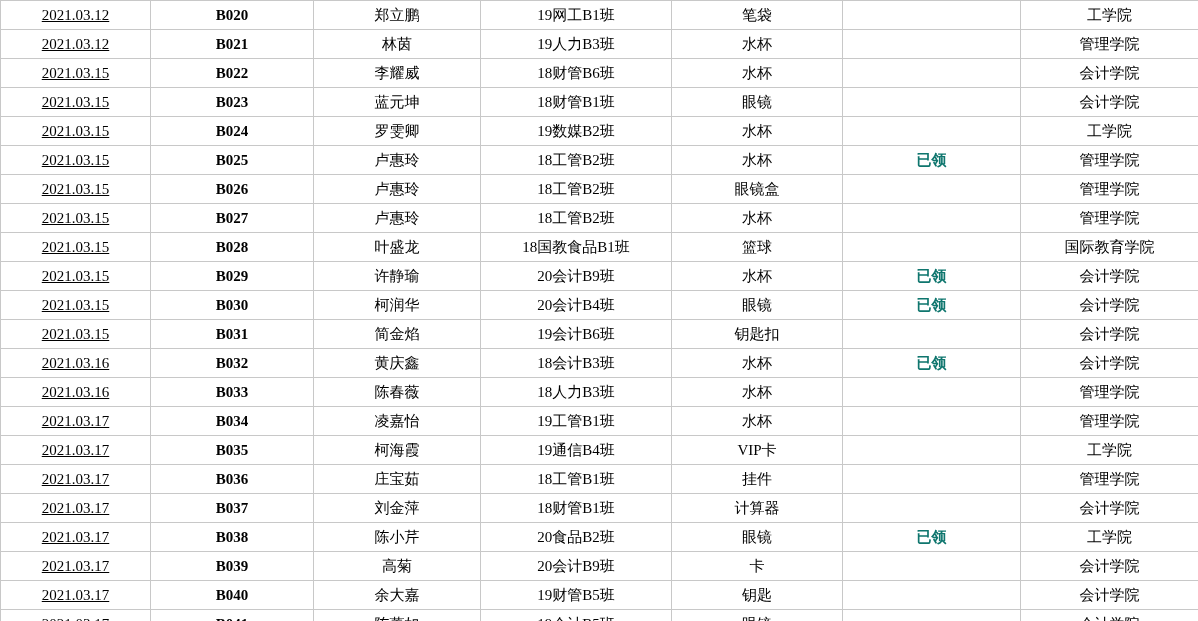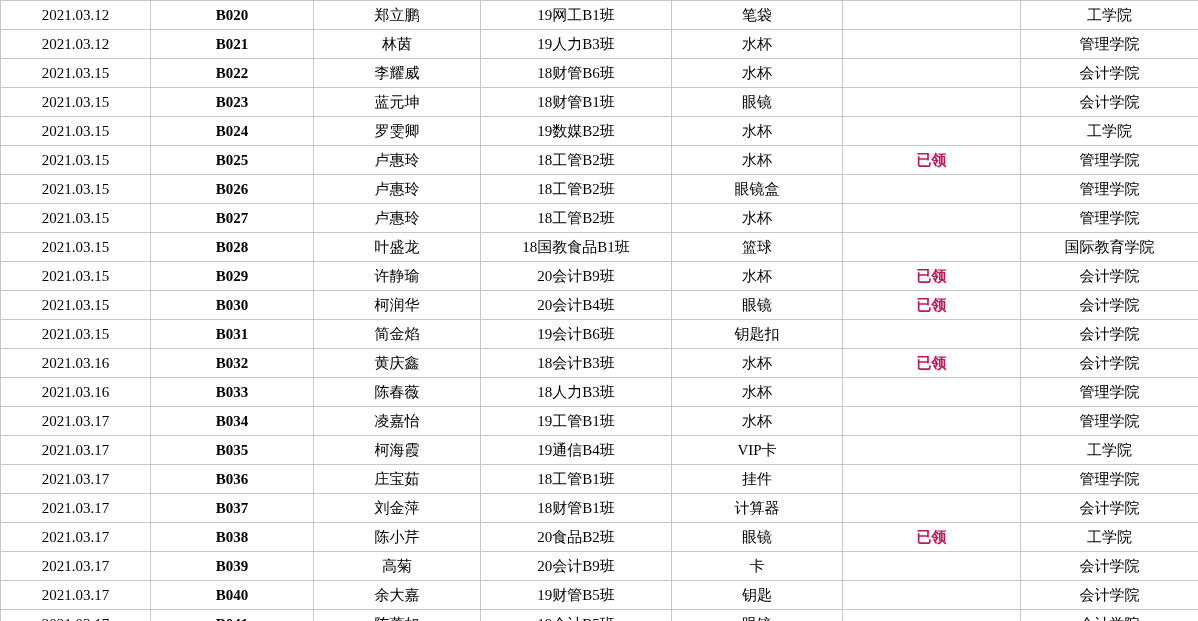--- a/index.html
+++ b/index.html
@@ -30,23 +30,23 @@
     overflow: hidden;
   }
   col.c-date   { width: 150px; }
   col.c-code   { width: 163px; }
   col.c-name   { width: 167px; }
   col.c-class  { width: 191px; }
   col.c-item   { width: 171px; }
   col.c-status { width: 178px; }
   col.c-dept   { width: 178px; }
 
-  td.date   { font-family: "Liberation Serif", serif; font-size: 15px; }
+  td.date   { font-family: "Liberation Serif", serif; font-size: 15px; text-decoration: underline; }
   td.code   { font-family: "Liberation Serif", serif; font-size: 15px; font-weight: bold; }
-  td.status { color: #be185d; font-weight: bold; font-size: 15px; }
+  td.status { color: #0f766e; font-weight: bold; font-size: 15px; }
 </style>
 </head>
 <body>
 
 <table class="sheet">
   <colgroup>
     <col class="c-date">
     <col class="c-code">
     <col class="c-name">
     <col class="c-class">

